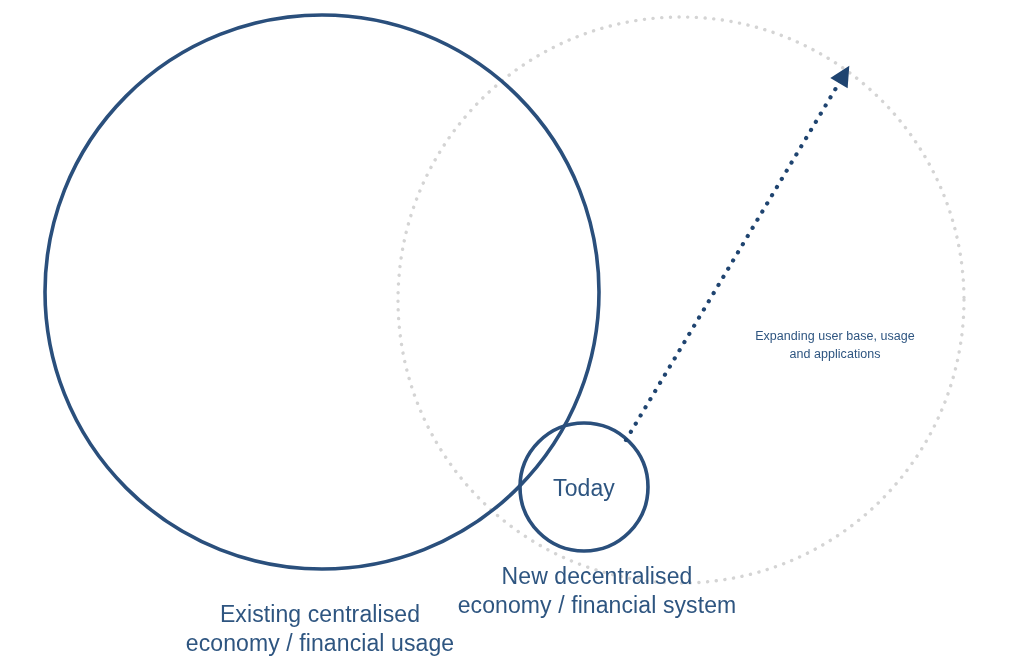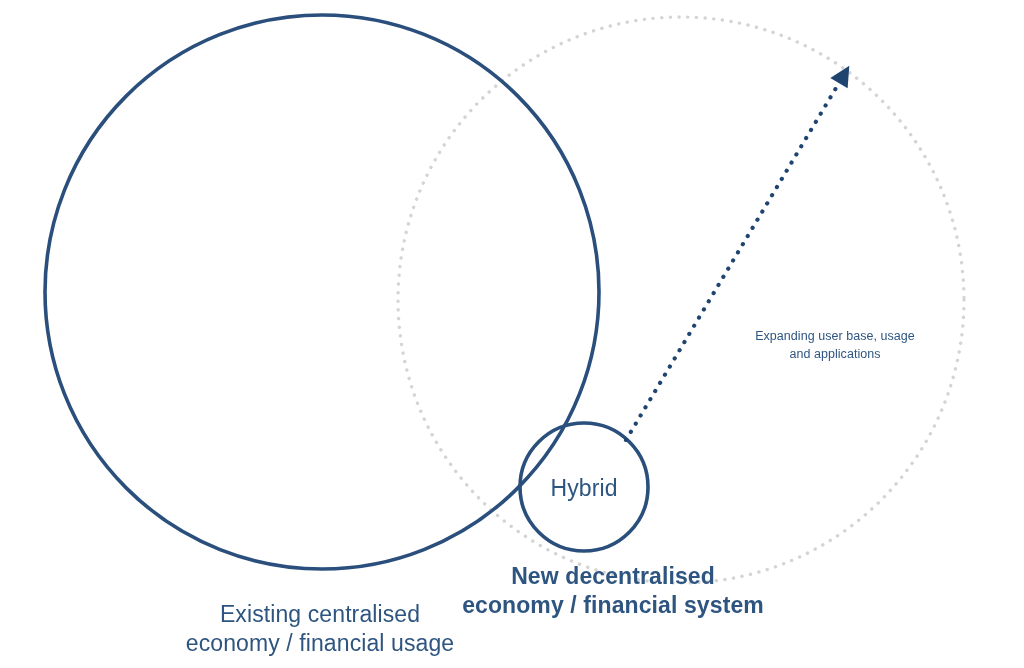--- a/index.html
+++ b/index.html
@@ -56,24 +56,23 @@
     left: 504px;
     top: 474px;
     width: 160px;
   }
   #label-existing {
     left: 105px;
     top: 600px;
     width: 430px;
   }
   #label-new {
-    left: 448px;
+    left: 432px;
     top: 562px;
     width: 330px;
-    font-weight: bold;
   }
   #label-expanding {
     left: 712px;
     top: 280px;
     width: 246px;
     margin-top: 48px;
   }
 </style>
 </head>
 <body>
@@ -90,21 +89,21 @@
     <circle cx="681" cy="300" r="283" fill="none" stroke="#d4d4d4" stroke-width="3.4" stroke-linecap="round" stroke-dasharray="0.1 8.6"></circle>
 
     <circle cx="322" cy="292" r="277" fill="none" stroke="#2a4f7c" stroke-width="3.6"></circle>
 
     <circle cx="584" cy="487" r="64" fill="none" stroke="#2a4f7c" stroke-width="3.6"></circle>
 
     <line x1="626" y1="440" x2="845" y2="73" stroke="#1f4470" stroke-width="4.2" stroke-linecap="round" stroke-dasharray="0.1 9.4" marker-end="url(#arrowhead)"></line>
   </svg>
 
 
-  <div class="label label-lg" id="label-today">Hybrid</div>
+  <div class="label label-lg" id="label-today">Today</div>
 
   <div class="label label-lg" id="label-existing">Existing centralised
 economy / financial usage</div>
 
   <div class="label label-lg" id="label-new">New decentralised
 economy / financial system</div>
 
   <div class="label label-sm" id="label-expanding">Expanding user base, usage
 and applications</div>
 

